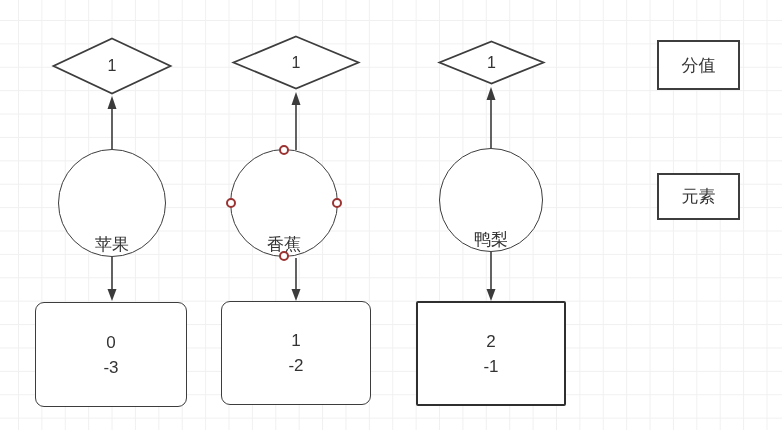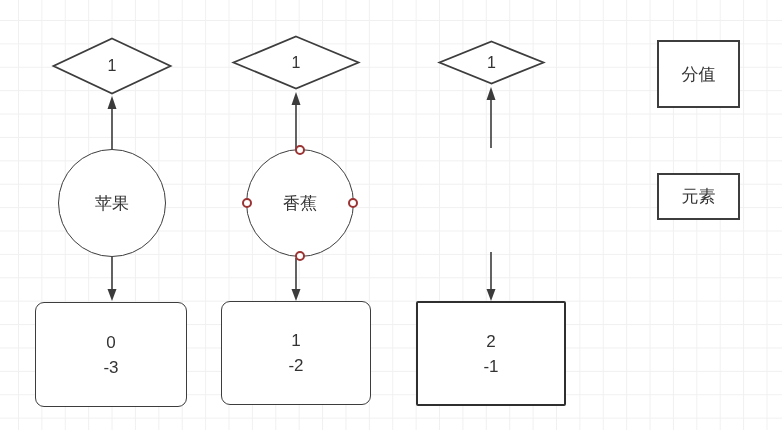--- a/index.html
+++ b/index.html
@@ -26,35 +26,35 @@
   .edges polygon{fill:#3b3b3b;stroke:none;}
   .diamond{position:absolute;overflow:visible;}
   .diamond polygon{fill:#ffffff;stroke:#3d3d3d;stroke-width:1.8;stroke-linejoin:miter;}
   .diamond-label{
     position:absolute;display:flex;align-items:center;justify-content:center;
     font-size:16px;color:#333333;pointer-events:none;
   }
   .circle{
     position:absolute;border-radius:50%;
     border:1.6px solid #3d3d3d;background:#ffffff;
-    display:flex;align-items:center;justify-content:center;
+    display:flex;align-items:flex-end;justify-content:center;
     font-size:17px;color:#333333;
     box-sizing:border-box;
   }
   .rect{
     position:absolute;
     border:1.6px solid #3d3d3d;background:#ffffff;
     display:flex;flex-direction:column;align-items:center;justify-content:center;
     font-size:17px;line-height:25px;color:#333333;
     box-sizing:border-box;
   }
   .rect.round{border-radius:9px;}
   .rect.sharp{border-radius:2px;border-width:2px;border-color:#2f2f2f;}
   .legend-box{
-    position:absolute;left:657px;width:83px;height:68px;
+    position:absolute;left:657px;width:83px;height:50px;
     border:2px solid #3d3d3d;background:#ffffff;
     display:flex;align-items:center;justify-content:center;
     font-size:17px;color:#333333;
     box-sizing:border-box;
   }
   .handle{
     position:absolute;width:6px;height:6px;
     border:2px solid #9b3333;border-radius:50%;background:#ffffff;
     z-index:5;
   }
@@ -107,38 +107,41 @@
   <div class="rect round" style="left:35px;top:302px;width:152px;height:105px;">
     <div>0</div>
     <div>-3</div>
   </div>
 
   <svg class="diamond" style="left:232px;top:35px;" width="128" height="55">
     <polygon points="64,1.5 126.5,27.5 64,53.5 1.5,27.5"></polygon>
   </svg>
   <div class="diamond-label" style="left:232px;top:35px;width:128px;height:55px;">1</div>
 
-  <div class="circle" style="left:246px;top:149px;width:108px;height:108px;">
+  <div class="circle" style="left:230px;top:149px;width:108px;height:108px;">
     <span>香蕉</span>
     <span class="handle top"></span>
     <span class="handle bottom"></span>
     <span class="handle left"></span>
     <span class="handle right"></span>
   </div>
 
   <div class="rect round" style="left:221px;top:301px;width:150px;height:104px;">
     <div>1</div>
     <div>-2</div>
   </div>
 
   <svg class="diamond" style="left:438px;top:40px;" width="107" height="45">
     <polygon points="53.5,1.5 105.5,22.5 53.5,43.5 1.5,22.5"></polygon>
   </svg>
   <div class="diamond-label" style="left:438px;top:40px;width:107px;height:45px;">1</div>
 
+  <div class="circle" style="left:439px;top:148px;width:104px;height:104px;">
+    <span>鸭梨</span>
+  </div>
 
   <div class="rect sharp" style="left:416px;top:301px;width:150px;height:105px;">
     <div>2</div>
     <div>-1</div>
   </div>
 
   <div class="legend-box" style="top:40px;">
     <span>分值</span>
   </div>
   <div class="legend-box" style="top:173px;height:47px;">

